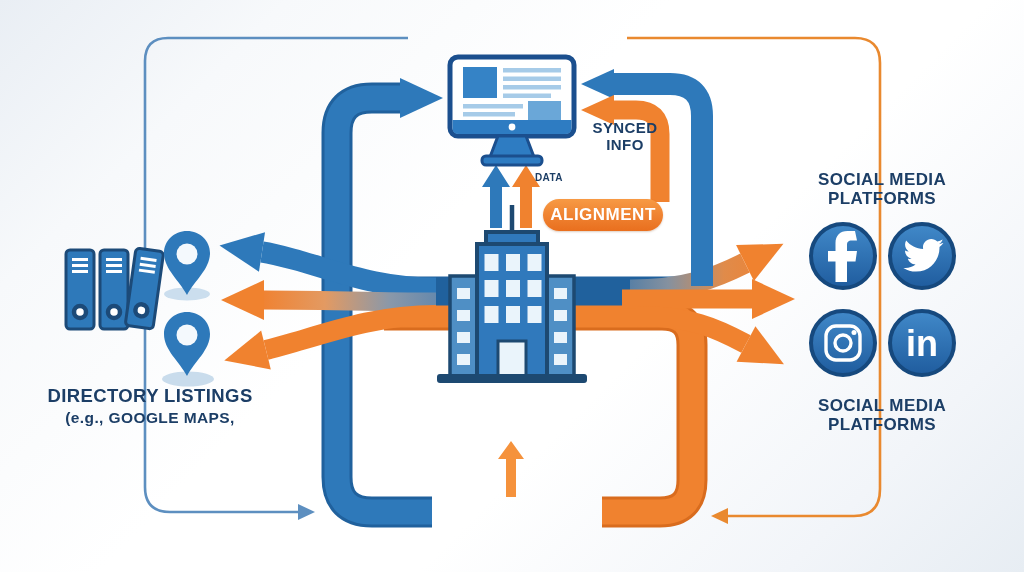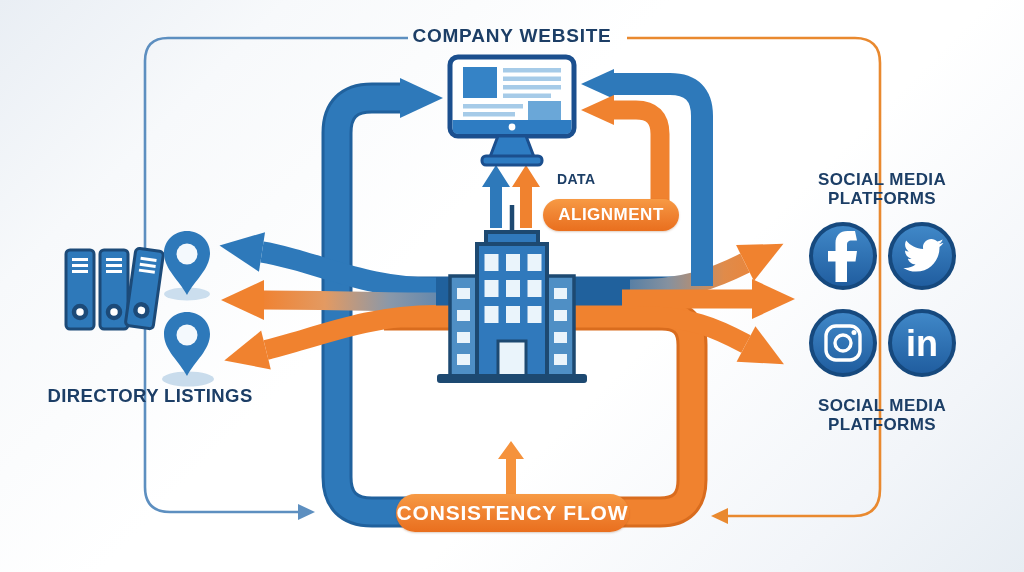--- a/index.html
+++ b/index.html
@@ -5,33 +5,33 @@
   html,body{margin:0;padding:0;}
   body{font-family:"Liberation Sans","DejaVu Sans",sans-serif;}
   .stage{
     position:relative;width:1024px;height:572px;overflow:hidden;
     background:linear-gradient(135deg,#e9eef4 0%,#f7f9fb 18%,#ffffff 42%,#ffffff 62%,#f2f5f9 85%,#e7edf3 100%);
   }
   .stage svg.diagram{position:absolute;left:0;top:0;}
   .lbl{position:absolute;color:#1c3e66;font-weight:bold;text-align:center;letter-spacing:.4px;line-height:1.12;}
   .lbl-company{left:362px;top:25px;width:300px;font-size:19px;letter-spacing:.8px;}
   .lbl-synced{left:584px;top:120px;width:82px;font-size:15px;}
-  .lbl-data{left:557px;top:172px;width:52px;font-size:14px;text-align:left;}
+  .lbl-data{left:535px;top:172px;width:52px;font-size:10px;text-align:left;}
   .lbl-central{left:392px;top:394px;width:240px;font-size:19px;letter-spacing:.6px;}
   .lbl-directory{left:26px;top:386px;width:248px;}
   .lbl-directory .l1{font-size:18.5px;}
   .lbl-directory .l2,.lbl-directory .l3{font-size:15.5px;margin-top:2px;}
   .lbl-social-top{left:797px;top:170px;width:170px;font-size:17px;}
   .lbl-social-bottom{left:797px;top:396px;width:170px;font-size:17px;}
   .pill{
     position:absolute;color:#ffffff;font-weight:bold;text-align:center;
     background:linear-gradient(180deg,#f79a44 0%,#ef8130 55%,#e96f1e 100%);
     box-shadow:0 1px 2px rgba(120,60,10,.25);
   }
-  .pill-alignment{left:543px;top:199px;width:136px;height:32px;line-height:32px;border-radius:17px;font-size:17px;letter-spacing:.5px;}
+  .pill-alignment{left:543px;top:199px;width:120px;height:32px;line-height:32px;border-radius:17px;font-size:17px;letter-spacing:.5px;}
   .pill-consistency{left:396px;top:494px;width:233px;height:38px;line-height:38px;border-radius:20px;font-size:21px;letter-spacing:.8px;}
 </style>
 </head>
 <body>
 
 <div class="stage">
 
   <svg class="diagram" width="1024" height="572" viewBox="0 0 1024 572">
     <defs>
       <marker id="mBigBlue" markerUnits="userSpaceOnUse" markerWidth="46" markerHeight="44" refX="1" refY="21" orient="auto">
@@ -215,37 +215,40 @@
         <circle cx="843" cy="343" r="8" fill="none" stroke="#ffffff" stroke-width="3.4"></circle>
         <circle cx="854" cy="332.5" r="2.5" fill="#ffffff"></circle>
       </g>
       <g>
         <circle cx="922" cy="343" r="32" fill="url(#iconGrad)" stroke="#16497e" stroke-width="4"></circle>
         <text x="922" y="356" text-anchor="middle" fill="#ffffff" font-size="36" font-weight="bold" font-family="Liberation Sans, DejaVu Sans, sans-serif">in</text>
       </g>
     </g>
   </svg>
 
-  <div class="lbl lbl-company">COMPANY WEBSITE</div>
-
+
+  <div class="lbl lbl-synced">
+    <div>SYNCED</div>
+    <div>INFO</div>
+  </div>
 
   <div class="lbl lbl-data">DATA</div>
 
   <div class="pill pill-alignment">ALIGNMENT</div>
 
 
   <div class="lbl lbl-directory">
     <div class="l1">DIRECTORY LISTINGS</div>
+    <div class="l2">(e.g., GOOGLE MAPS,</div>
   </div>
 
   <div class="lbl lbl-social-top">
     <div>SOCIAL MEDIA</div>
     <div>PLATFORMS</div>
   </div>
 
   <div class="lbl lbl-social-bottom">
     <div>SOCIAL MEDIA</div>
     <div>PLATFORMS</div>
   </div>
 
-  <div class="pill pill-consistency">CONSISTENCY FLOW</div>
 
 </div>
 
 </body></html>

